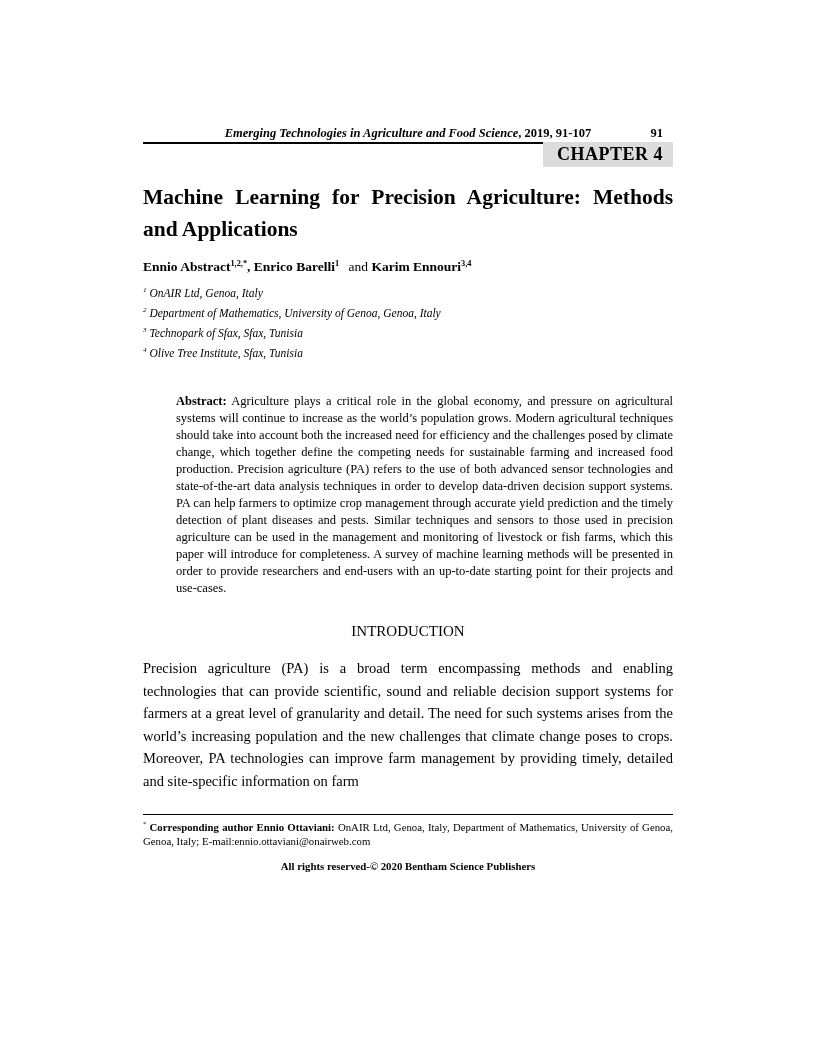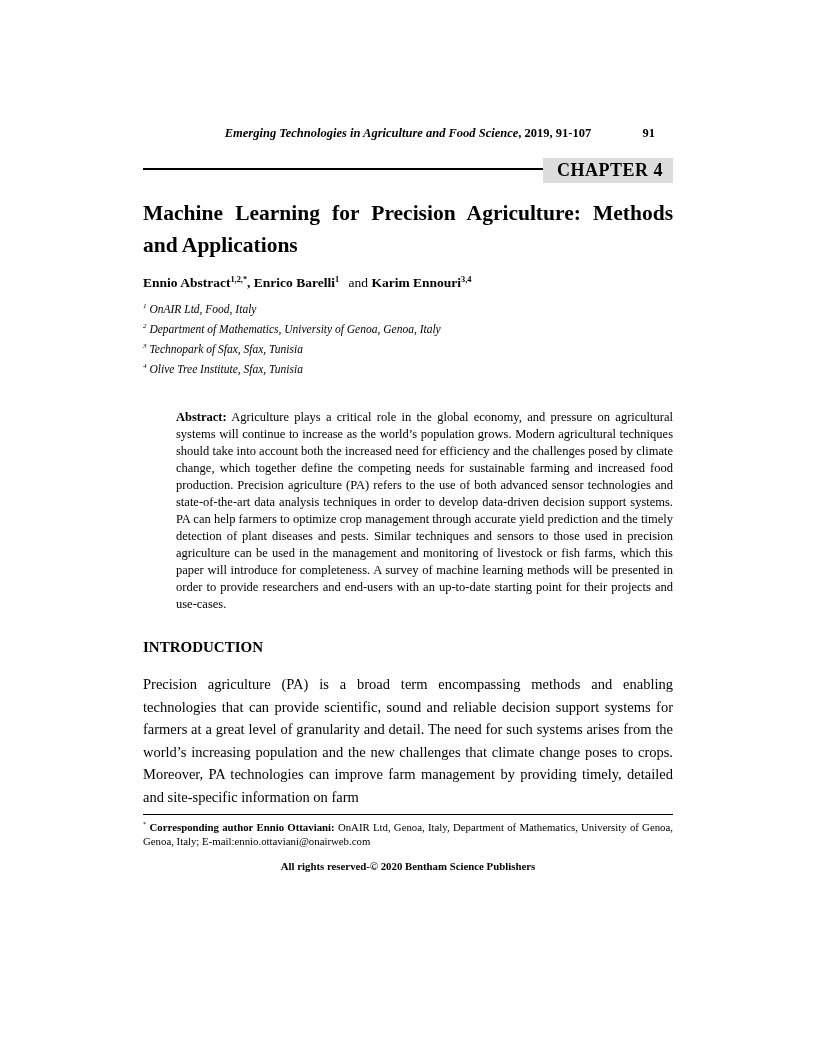--- a/index.html
+++ b/index.html
@@ -23,28 +23,27 @@
   .page-header {
     position: relative;
     text-align: center;
     font-size: 12.5px;
     font-weight: bold;
     height: 16px;
   }
   .page-header .journal-italic { font-style: italic; }
   .page-header .page-number {
     position: absolute;
-    right: 18px;
+    right: 10px;
     top: 0;
   }
   
   .chapter-row {
     display: flex;
-    align-items: center;
-    margin-top: 16px;
+    align-items: flex-start;
   }
   .chapter-rule {
     flex: 1;
     border-bottom: 2px solid #000;
     margin-bottom: 4px;
   }
   .chapter-label {
     font-size: 18px;
     font-weight: bold;
     background: #dcdcdc;
@@ -88,21 +87,22 @@
     margin-top: 34px;
     font-size: 14.5px;
     line-height: 21.5px;
     text-align: justify;
   }
   .keywords .label { font-weight: bold; }
   
   .section-heading {
     margin-top: 26px;
     font-size: 15px;
-    font-weight: bold;
+    font-weight: normal;
+    text-align: center;
   }
   
   .body-paragraph {
     margin-top: 17px;
     font-size: 14.5px;
     line-height: 22.5px;
     text-align: justify;
   }
   
   .footnote {
@@ -144,21 +144,21 @@
     <div class="chapter-label">CHAPTER 4</div>
   </div>
 
   <div class="article-title">Machine Learning for Precision Agriculture: Methods and Applications</div>
 
   <div class="authors">
     <span>Ennio Abstract</span><sup>1,2,*</sup><span>, </span><span>Enrico Barelli</span><sup>1</sup><span class="and-sep"> and </span><span>Karim Ennouri</span><sup>3,4</sup>
   </div>
 
   <div class="affiliations">
-    <div><sup>1</sup><span> OnAIR Ltd, Food, Italy</span></div>
+    <div><sup>1</sup><span> OnAIR Ltd, Genoa, Italy</span></div>
     <div><sup>2</sup><span> Department of Mathematics, University of Genoa, Genoa, Italy</span></div>
     <div><sup>3</sup><span> Technopark of Sfax, Sfax, Tunisia</span></div>
     <div><sup>4</sup><span> Olive Tree Institute, Sfax, Tunisia</span></div>
   </div>
 
   <div class="abstract">
     <span class="label">Abstract:</span><span> Agriculture plays a critical role in the global economy, and pressure on agricultural systems will continue to increase as the world’s population grows. Modern agricultural techniques should take into account both the increased need for efficiency and the challenges posed by climate change, which together define the competing needs for sustainable farming and increased food production. Precision agriculture (PA) refers to the use of both advanced sensor technologies and state-of-the-art data analysis techniques in order to develop data-driven decision support systems. PA can help farmers to optimize crop management through accurate yield prediction and the timely detection of plant diseases and pests. Similar techniques and sensors to those used in precision agriculture can be used in the management and monitoring of livestock or fish farms, which this paper will introduce for completeness. A survey of machine learning methods will be presented in order to provide researchers and end-users with an up-to-date starting point for their projects and use-cases.</span>
   </div>
 
 

